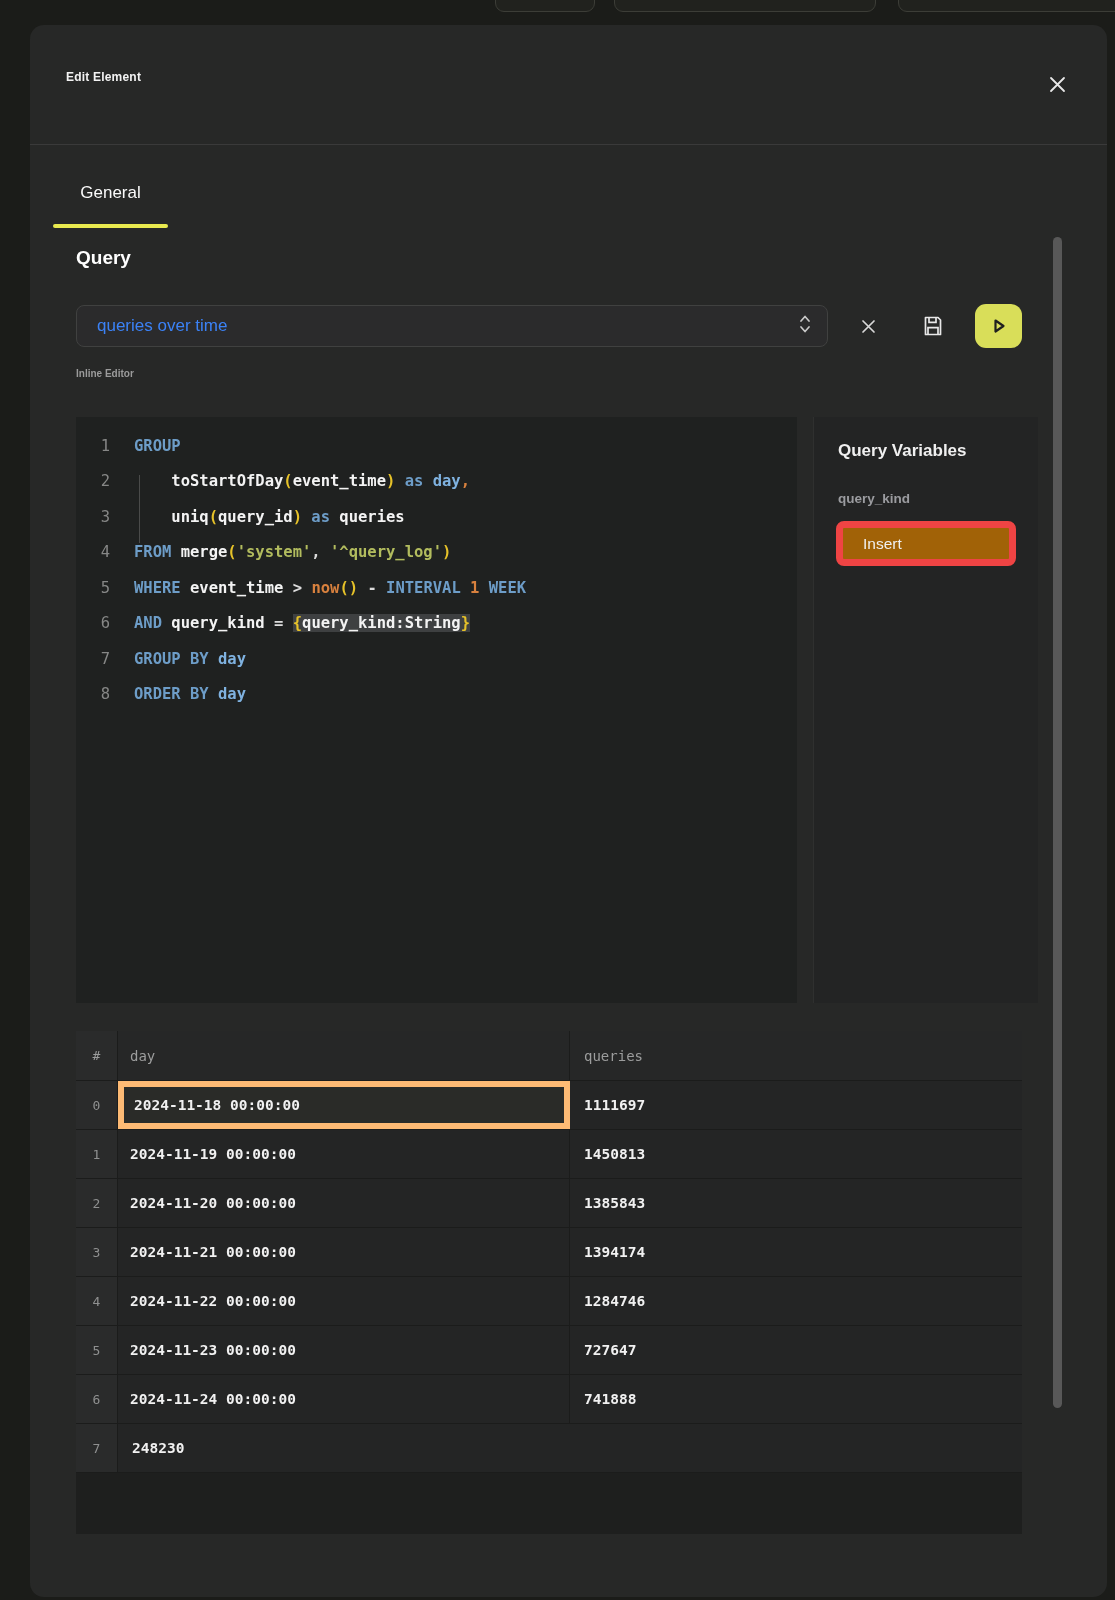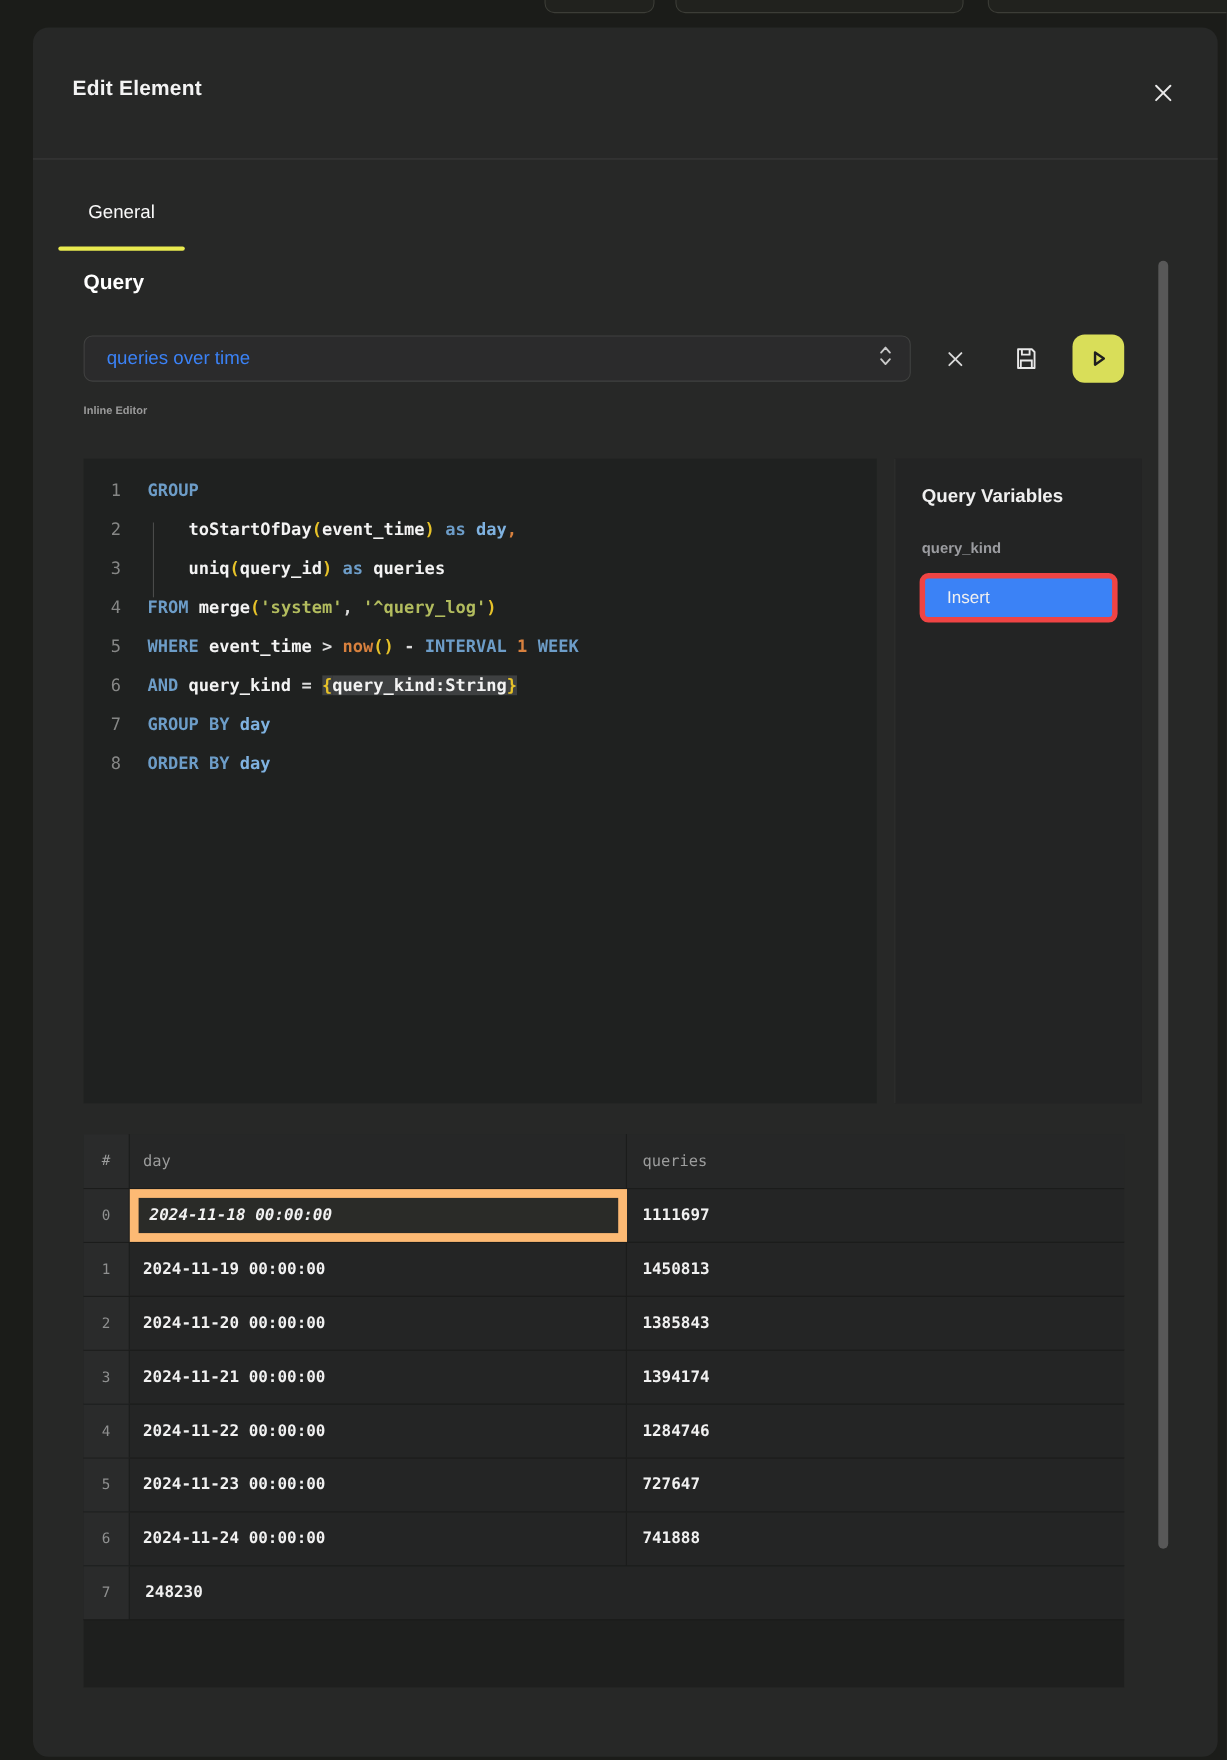--- a/index.html
+++ b/index.html
@@ -16,21 +16,21 @@
   .bg-widget.w1 { left:495px; width:100px; }
   .bg-widget.w2 { left:614px; width:262px; }
   .bg-widget.w3 { left:898px; width:240px; }
 
   .modal {
     position:absolute; left:30px; top:25px; width:1077px; height:1572px;
     background:#272827; border-radius:14px;
   }
 
   
-  .dialog-title { position:absolute; left:36px; top:45px; font-size:19px; font-weight:600; letter-spacing:.2px; color:#f3f3f3; }
+  .dialog-title { position:absolute; left:36px; top:45px; font-size:12px; font-weight:600; letter-spacing:.2px; color:#f3f3f3; }
   .close-btn { position:absolute; left:1013px; top:45px; width:28px; height:28px; background:none; border:none; cursor:pointer; display:flex; align-items:center; justify-content:center; }
   .header-divider { position:absolute; left:0; top:119px; width:100%; height:1px; background:#3a3a3a; }
 
   
   .tab { position:absolute; left:23px; top:150px; width:115px; height:53px; cursor:pointer; }
   .tab-label { position:absolute; left:0; top:8px; width:100%; text-align:center; font-size:17px; font-weight:400; color:#fafafa; }
   .tab-underline { position:absolute; left:0; bottom:0; width:115px; height:4px; border-radius:2px; background:#e9ea4f; }
 
   
   .section-heading { position:absolute; left:46px; top:222px; font-size:19px; font-weight:700; color:#ffffff; }
@@ -65,37 +65,37 @@
   .tk-num { color:#d8813e; }
   .tk-op { color:#dcdcdc; }
   .tk-ws { color:#dcdcdc; }
   .tk-hl { background:#3e4041; }
 
   .vars-panel { position:absolute; left:721px; top:0; width:225px; height:586px; background:#232424; border-left:1px solid #2f302f;margin-left:16px; }
   .vars-title { position:absolute; left:24px; top:24px; font-size:17px; font-weight:600; color:#f0f0f0; }
   .var-name { position:absolute; left:24px; top:74px; font-size:13.5px; font-weight:600; color:#9b9ca0; }
   .insert-btn {
     position:absolute; left:22px; top:104px; width:180px; height:45px;
-    background:#3b82f6; border:5px solid #ef4444; border-radius:8px;
+    background:#a16207; border:7px solid #ef4444; border-radius:8px;
     color:#f0f0f0; font-size:15.5px; font-weight:500; text-align:left; padding-left:20px;
     font-family:"Liberation Sans", sans-serif; cursor:pointer;
   }
 
   
   .results-table { position:absolute; left:46px; top:1006px; width:946px; font-family:"DejaVu Sans Mono", monospace; }
   .tr { display:grid; grid-template-columns:42px 452px 452px; height:49px; background:#242525; border-top:1px solid #1b1c1b; }
   .tr.thead { background:#262727; border-top:none; }
   .td, .th { display:flex; align-items:center; overflow:hidden; }
   .td.idx, .th.idx { justify-content:center; background:#2a2b2b; color:#8f9090; font-size:13px; border-right:1px solid #1b1c1b; }
   .th { color:#9c9d9d; font-size:14px; }
   .th.idx { color:#9c9d9d; }
   .td.day, .th.day { padding-left:12px; border-right:1px solid #1b1c1b; }
   .td.q, .th.q { padding-left:14px; }
   .td.day, .td.q { color:#f1f1f1; font-size:14.5px; font-weight:700; }
-  .td.selected { border:8px solid #fdba74; background:#2a2b28; padding-left:10px;font-style:italic; }
+  .td.selected { border:6px solid #fdba74; background:#2a2b28; padding-left:10px; }
   .table-footer { height:62px; background:#1e1f1e; border-top:1px solid #1b1c1b; }
 
   .scrollbar-thumb { position:absolute; left:1023px; top:212px; width:9px; height:1171px; border-radius:4.5px; background:#585858; cursor:pointer; }
 </style>
 </head>
 <body>
 
 <div class="top-strip">
   <div class="bg-widget w1"></div>
   <div class="bg-widget w2"></div>

